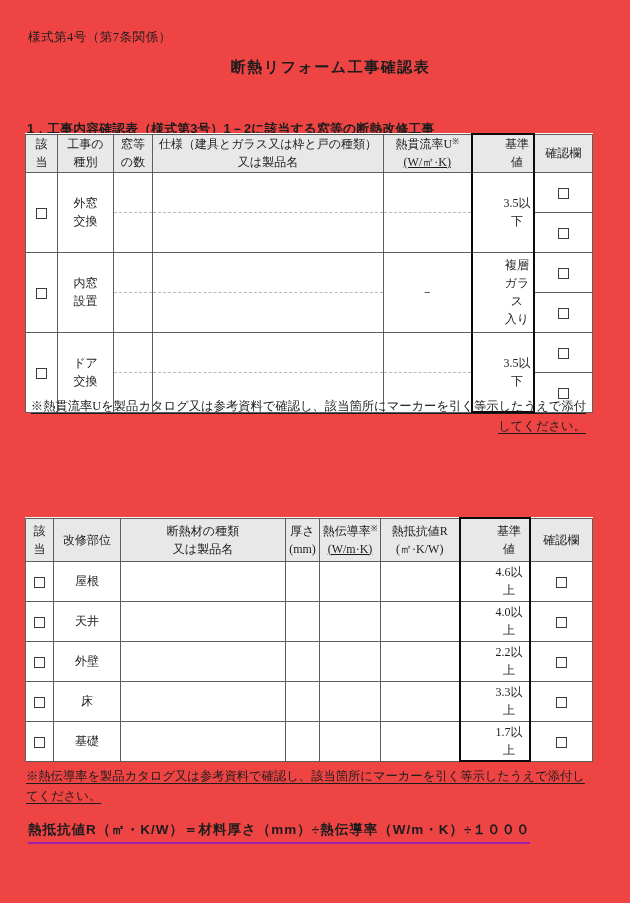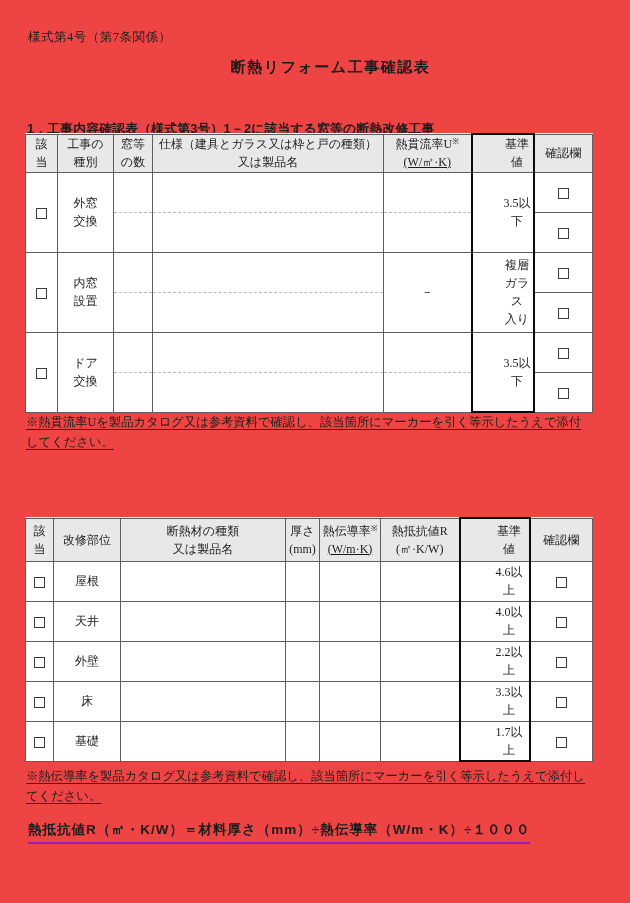--- a/index.html
+++ b/index.html
@@ -68,21 +68,21 @@
   }
   .hsup { font-size: 8px; vertical-align: 4px; }
   .unit-line { display: block; text-decoration: underline; }
 
   .note {
     position: absolute; left: 26px; width: 560px;
     font-size: 12.3px; line-height: 1.64;
     text-decoration: underline;
     text-underline-offset: 3px;
   }
-  #note1 { top: 412px; }
+  #note1 { top: 396px; text-align: right; }
   #note2 { top: 766px; }
 
   .formula {
     position: absolute; left: 28px; top: 821px;
     font-family: Liberation Sans, sans-serif;
     font-weight: bold; font-size: 13.5px; letter-spacing: 1px;
     border-bottom: 2px solid #a21caf;
     padding-bottom: 3px;
     white-space: nowrap;
   }

